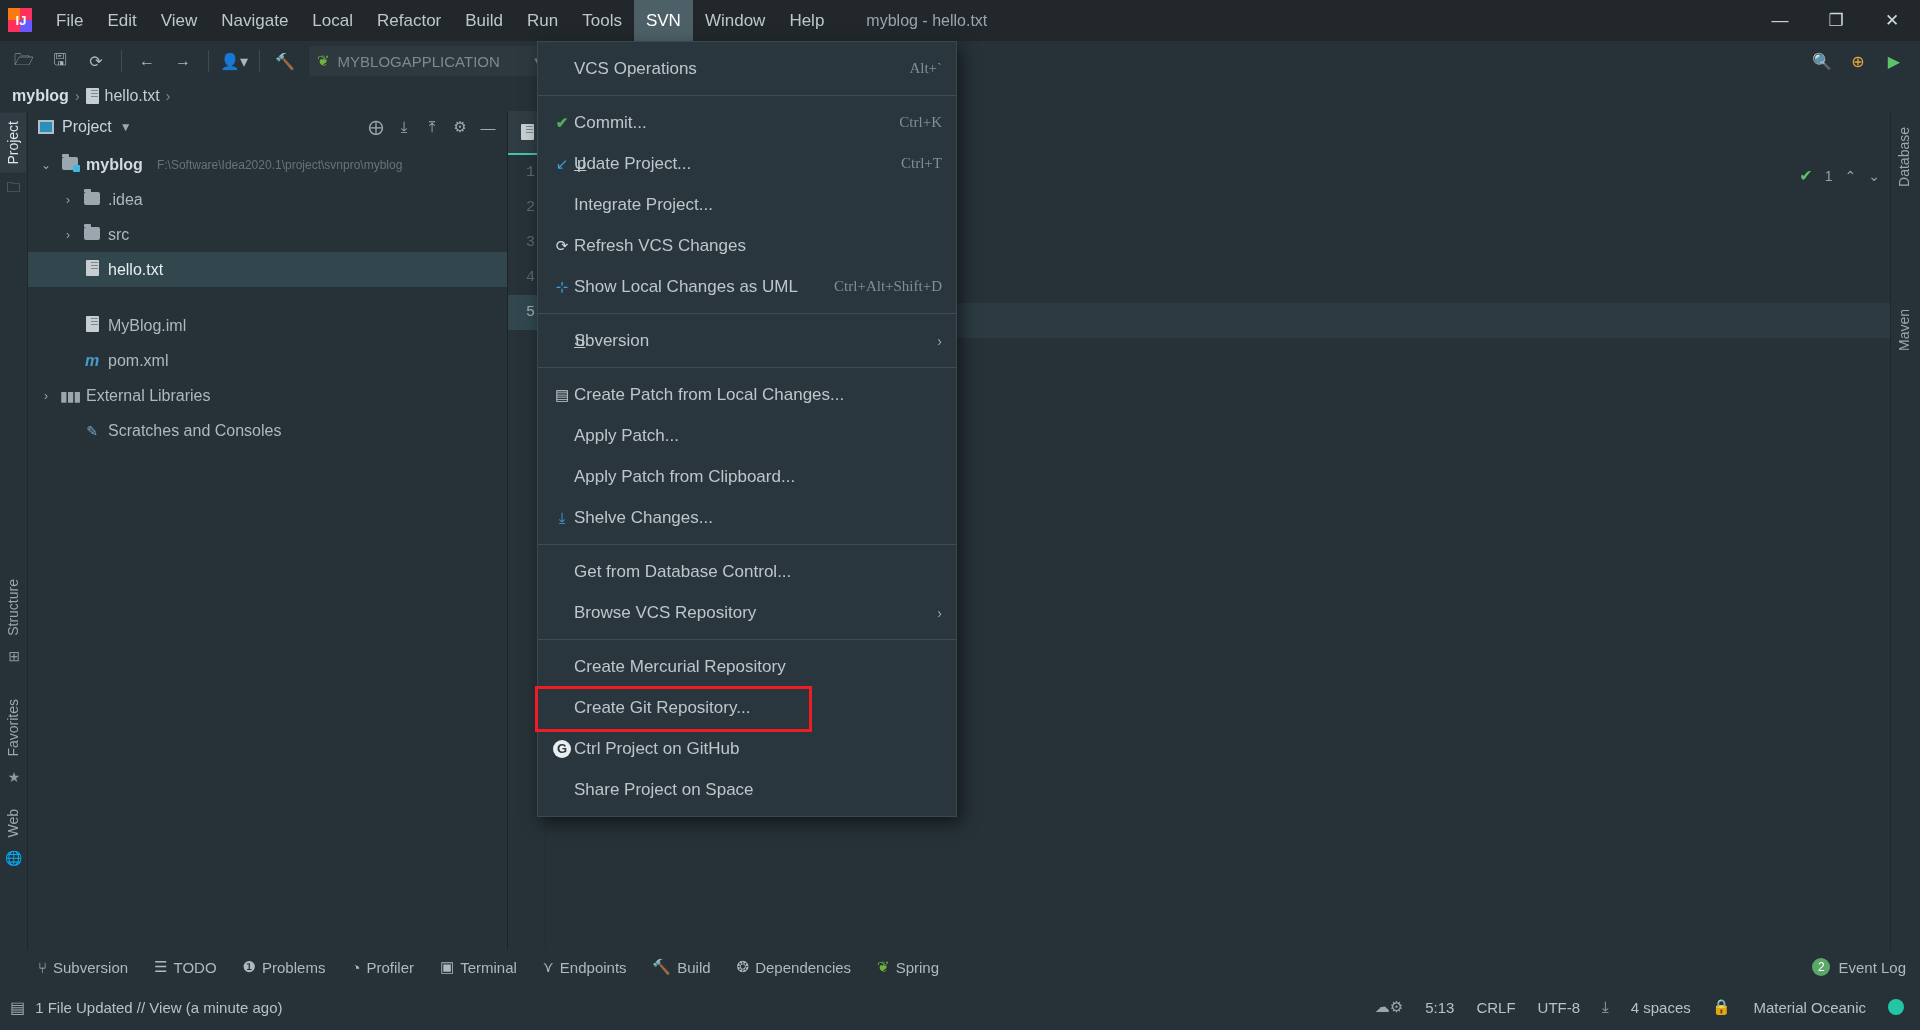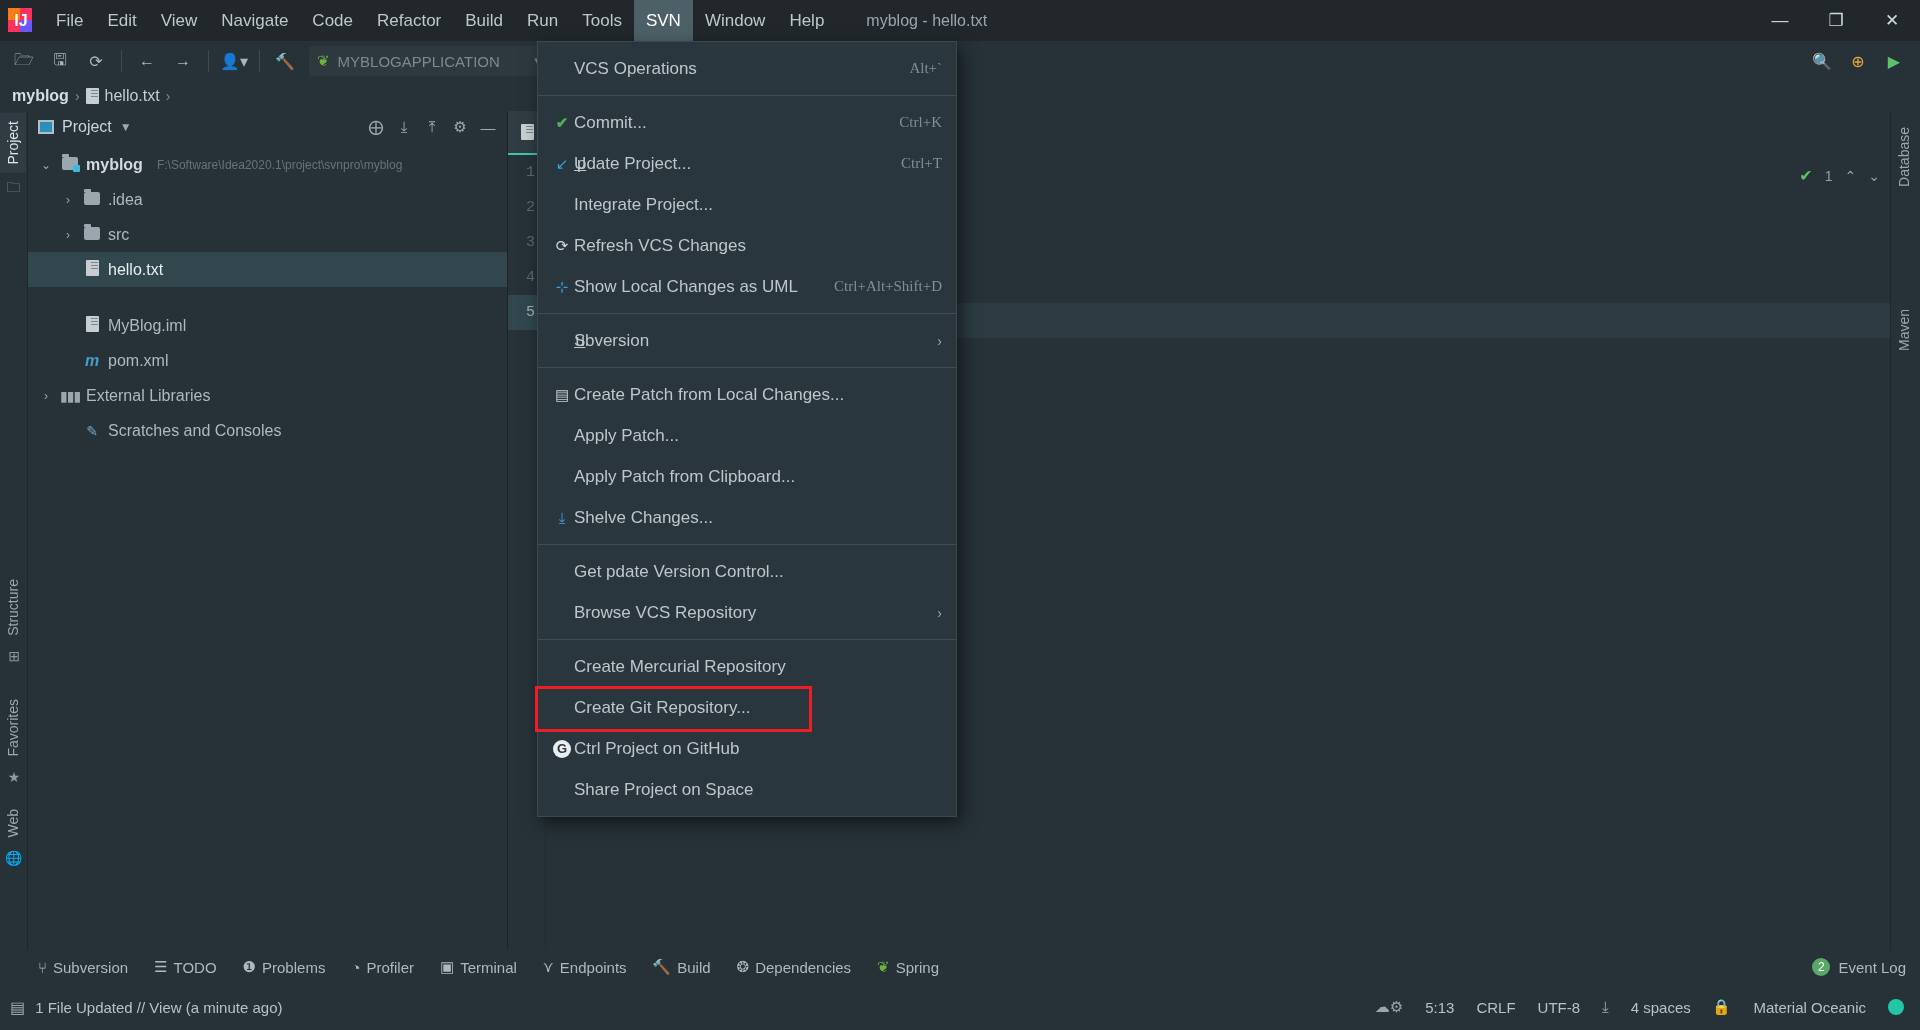--- a/index.html
+++ b/index.html
@@ -19,21 +19,21 @@
   }
   .ij-logo {
     width: 30px; height: 30px; margin-left: 6px; margin-right: 8px;
     position: relative; flex: none;
   }
   .ij-logo .q1 { position:absolute; left:2px; top:2px; width:12px; height:12px; background:#F97A12; }
   .ij-logo .q2 { position:absolute; left:14px; top:2px; width:12px; height:12px; background:#FE315D; }
   .ij-logo .q3 { position:absolute; left:2px; top:14px; width:12px; height:12px; background:#FE315D; }
   .ij-logo .q4 { position:absolute; left:14px; top:14px; width:12px; height:12px; background:#6B57FF; }
   .ij-logo .ij { position:absolute; left:0; top:0; width:30px; height:30px;
-    color:#fff; font-size:16px; font-weight:bold; display:flex; align-items:center; justify-content:center; }
+    color:#fff; font-size:13px; font-weight:bold; display:flex; align-items:center; justify-content:center; }
 
   .menubar { display: flex; align-items: flex-end; height: 41px; }
   .menu-item {
     padding: 0 12px; height: 41px; display: flex; align-items: center;
     font-size: 17px; color: #BFC7CB; cursor: default; white-space: nowrap;
   }
   .menu-item.active { background: #4e6067; color: #ffffff; }
   .win-title {
     margin-left: 30px; font-size: 16px; color: #9aa7ad; white-space: nowrap;
   }
@@ -231,21 +231,21 @@
       <div class="menu-item">
           <span>Edit</span>
         </div>
       <div class="menu-item">
           <span>View</span>
         </div>
       <div class="menu-item">
           <span>Navigate</span>
         </div>
       <div class="menu-item">
-          <span>Code</span>
+          <span>Local</span>
         </div>
       <div class="menu-item">
           <span>Refactor</span>
         </div>
       <div class="menu-item">
           <span>Build</span>
         </div>
       <div class="menu-item">
           <span>Run</span>
         </div>
@@ -464,21 +464,21 @@
       <span class="mi"></span>
       <span class="mlabel">Apply Patch from Clipboard...</span>
     </div>
     <div class="mrow">
       <span class="mi shelve-ic">⤓</span>
       <span class="mlabel">Shelve Changes...</span>
     </div>
     <div class="msep"></div>
     <div class="mrow">
       <span class="mi"></span>
-      <span class="mlabel">Get pdate Version Control...</span>
+      <span class="mlabel">Get from Database Control...</span>
     </div>
     <div class="mrow">
       <span class="mi"></span>
       <span class="mlabel">Browse VCS Repository</span>
       <span class="marrow">›</span>
     </div>
     <div class="msep"></div>
     <div class="mrow">
       <span class="mi"></span>
       <span class="mlabel">Create Mercurial Repository</span>

